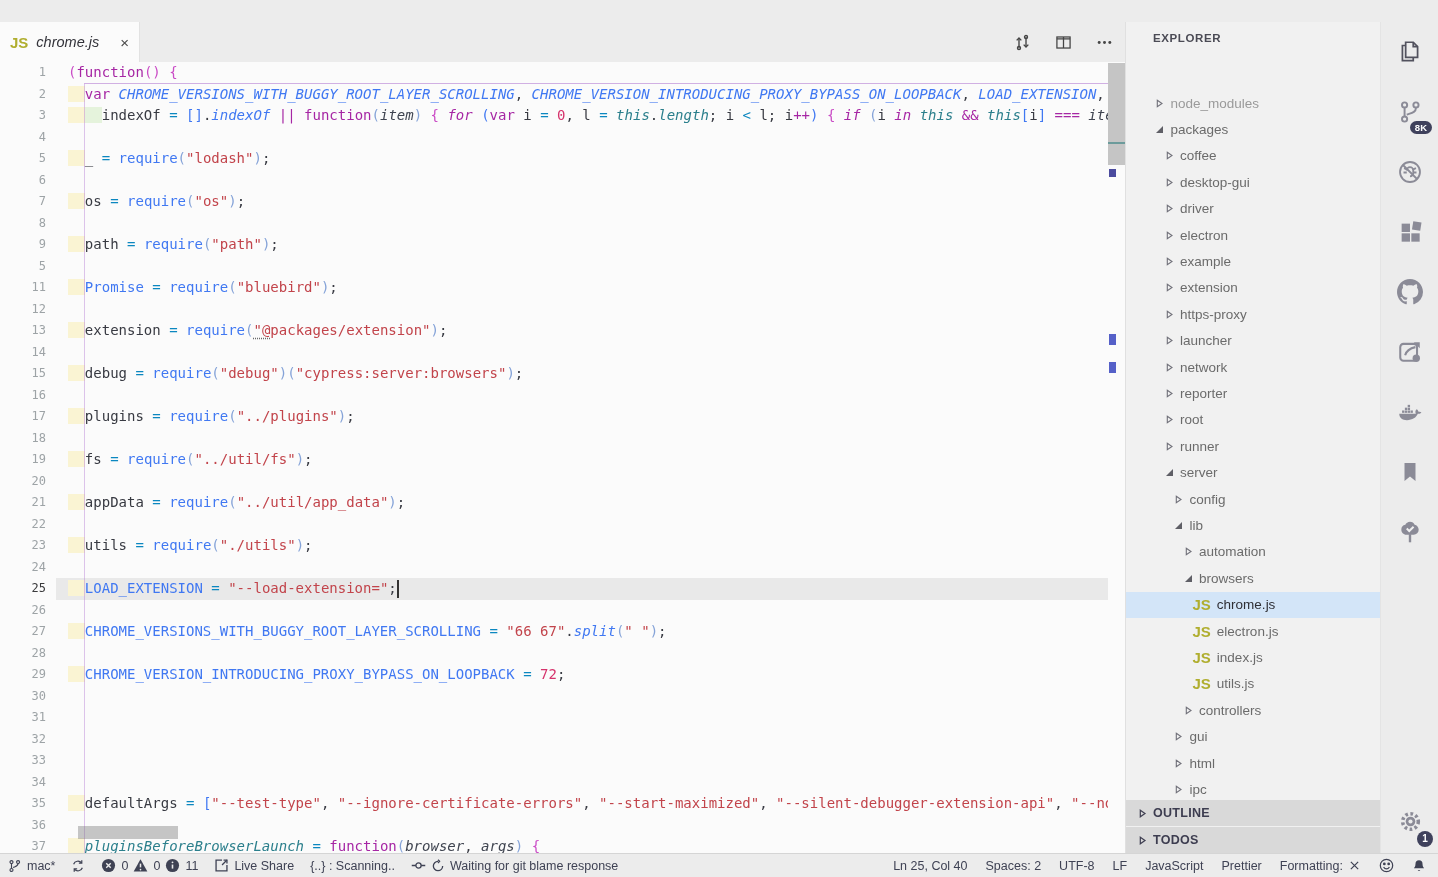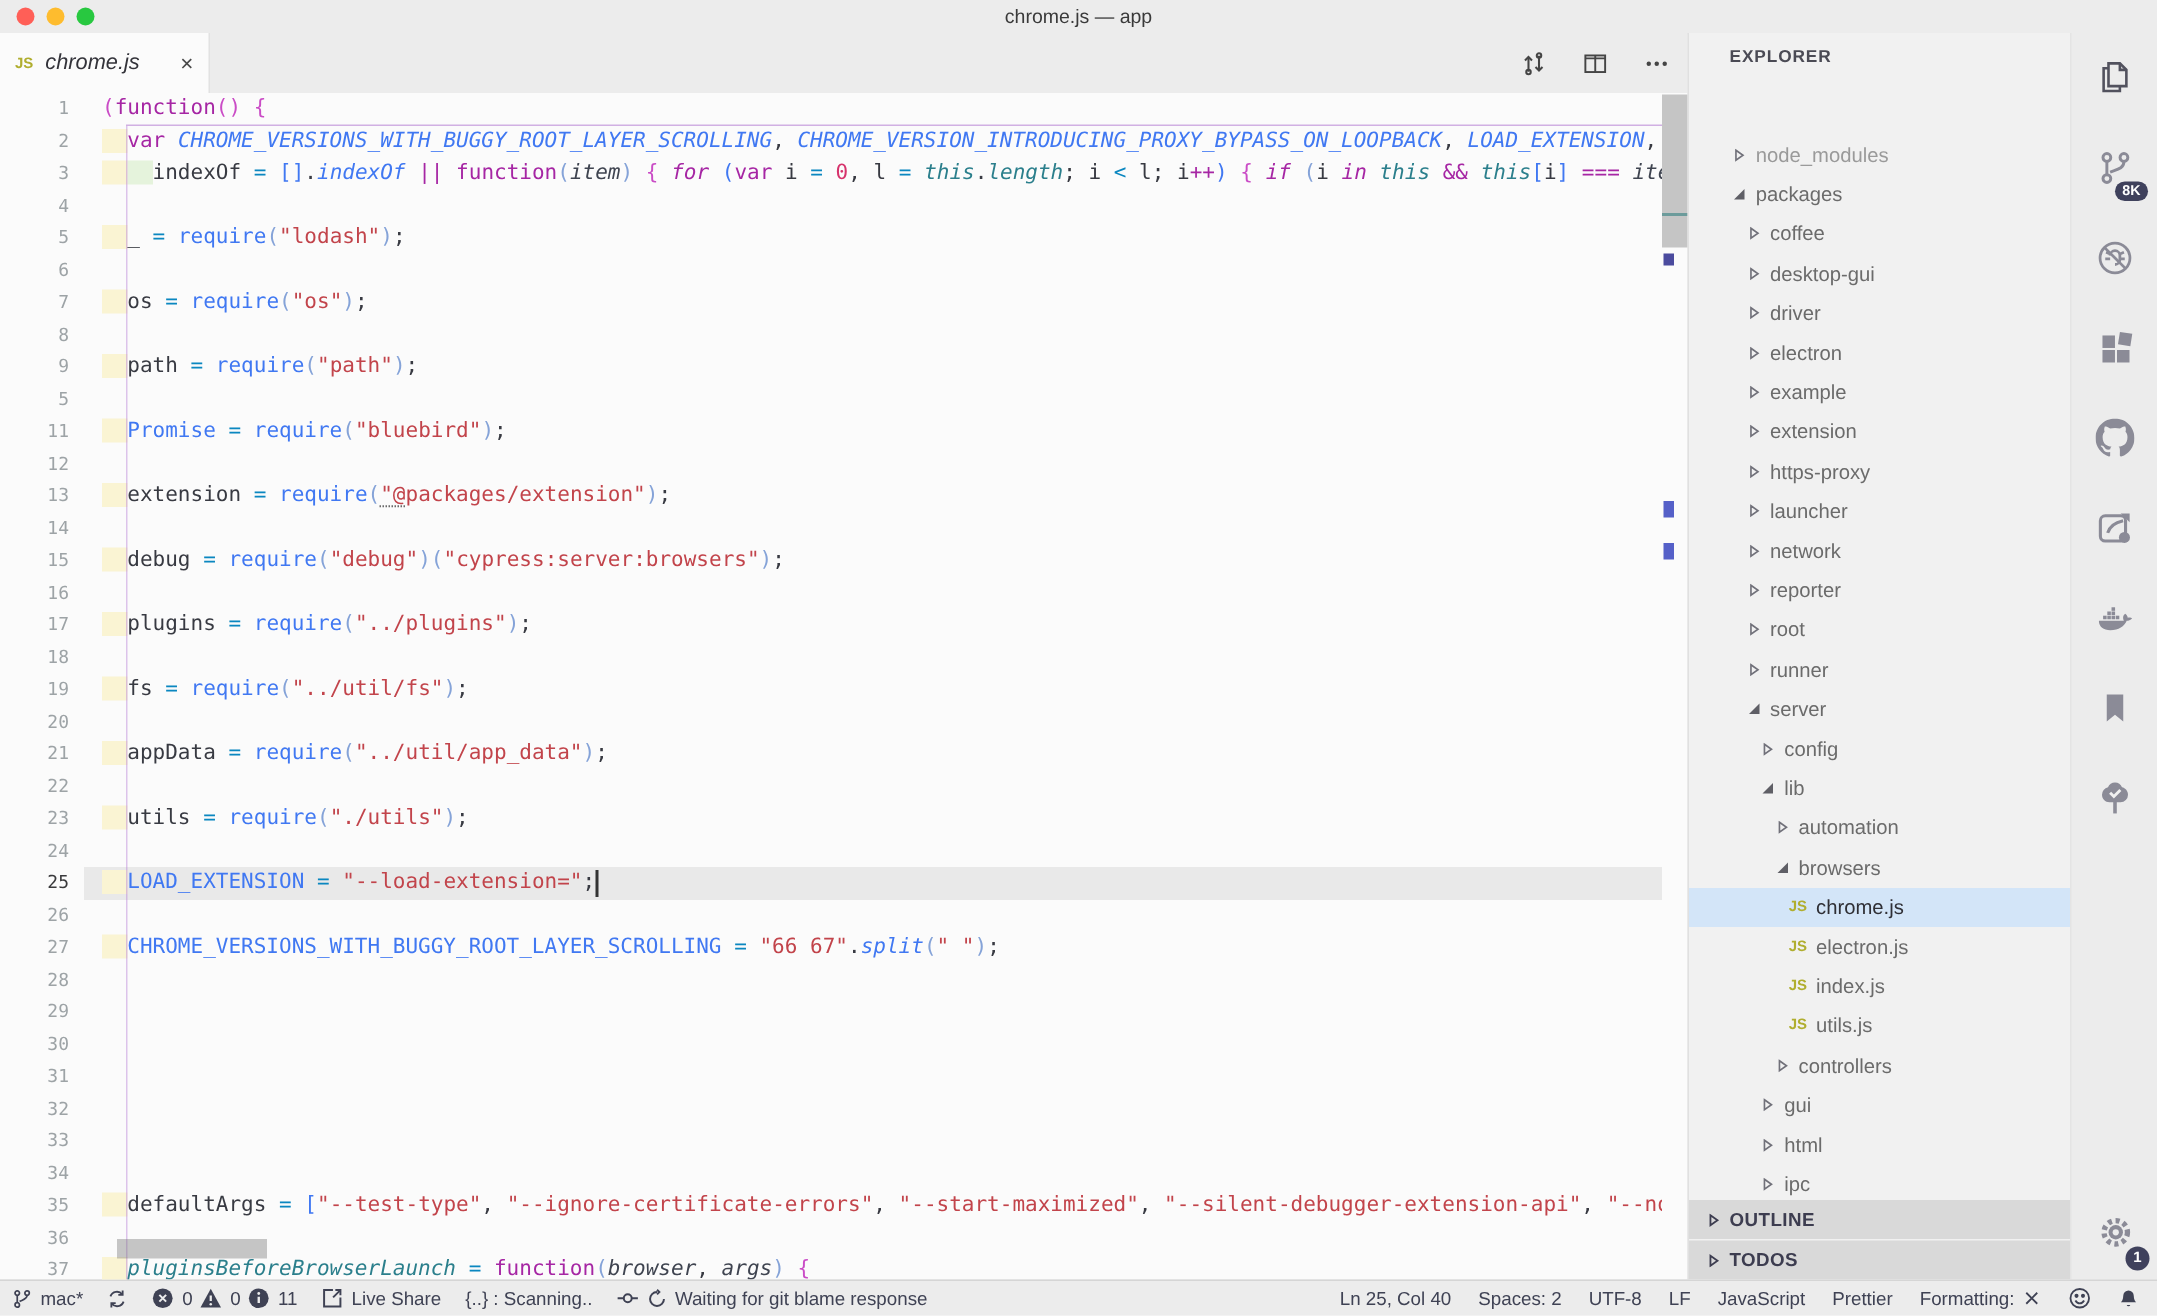--- a/index.html
+++ b/index.html
@@ -7,21 +7,21 @@
        font-family:"Liberation Sans",sans-serif;-webkit-font-smoothing:antialiased;}
   
   #titlebar{position:absolute;left:0;top:0;width:1438px;height:22px;background:#ececec;border-bottom:1px solid #dcdcdc;}
   .traffic{position:absolute;top:5px;width:12px;height:12px;border-radius:50%;}
   #win-title{position:absolute;left:0;right:0;top:0;height:22px;line-height:22px;text-align:center;
              font-size:13px;color:#3a3a3a;}
   
   #tabbar{position:absolute;left:0;top:22px;width:1125px;height:40px;background:#ececec;}
   #tab-active{position:absolute;left:0;top:0;width:140px;height:40px;background:#fbfbfb;border-right:1px solid #e2e2e2;
               display:flex;align-items:center;padding:0 10px;box-sizing:border-box;gap:8px;}
-  .jsbadge{font-weight:bold;font-size:10px;color:#b0ae2f;font-family:"Liberation Sans",sans-serif;}
+  .jsbadge{font-weight:bold;font-size:15px;color:#b0ae2f;font-family:"Liberation Sans",sans-serif;}
   #tab-label{font-style:italic;font-size:14.5px;color:#33333a;flex:1;}
   #tab-close{font-size:15px;color:#4a4a4a;cursor:default;}
   #editor-actions{position:absolute;right:12px;top:0;height:40px;display:flex;align-items:center;gap:24px;color:#454545;}
   #editor-actions .act{display:flex;align-items:center;}
   
   #editor{position:absolute;left:0;top:62px;width:1125px;height:791px;background:#fbfbfb;overflow:hidden;}
   .line{position:absolute;left:0;width:1108px;height:21.5px;overflow:hidden;white-space:pre;
         font:14px/21.5px "DejaVu Sans Mono",monospace;z-index:2;}
   .ln{position:absolute;left:0;width:46px;text-align:right;color:#9da3a6;font-size:12px;}
   .ln.curn{color:#3a3a3c;}
@@ -70,26 +70,20 @@
   #status-right{padding-right:12px;gap:18px;}
   .sitem{display:flex;align-items:center;gap:5px;white-space:nowrap;}
   .sitem svg{display:block;}
   svg{display:block;}
 </style>
 </head>
 <body>
 
 <div id="app">
 
-  <div id="titlebar">
-    <span class="traffic" style="left: 11px; background: rgb(255, 95, 87);"></span>
-    <span class="traffic" style="left: 31px; background: rgb(254, 188, 46);"></span>
-    <span class="traffic" style="left: 51px; background: rgb(40, 200, 64);"></span>
-    <div id="win-title">chrome.js — app</div>
-  </div>
 
   <div id="tabbar">
     <div id="tab-active">
       <span class="jsbadge">JS</span>
       <span id="tab-label">chrome.js</span>
       <span id="tab-close">×</span>
     </div>
     <div id="editor-actions">
         <span class="act">
           <span style="display: flex; align-items: center;">
@@ -150,21 +144,21 @@
         <div class="line" style="top: 387px; padding-left: 36px;"><span class="ln">19</span><span class="lc"><span class="tk iy">  </span><span class="tk t">fs </span><span class="tk o">=</span><span class="tk t"> </span><span class="tk c">require</span><span class="tk bp">(</span><span class="tk s">"../util/fs"</span><span class="tk bp">)</span><span class="tk t">;</span></span></div>
         <div class="line" style="top: 408.5px;"><span class="ln">20</span><span class="lc"></span></div>
         <div class="line" style="top: 430px;"><span class="ln">21</span><span class="lc"><span class="tk iy">  </span><span class="tk t">appData </span><span class="tk o">=</span><span class="tk t"> </span><span class="tk c">require</span><span class="tk bp">(</span><span class="tk s">"../util/app_data"</span><span class="tk bp">)</span><span class="tk t">;</span></span></div>
         <div class="line" style="top: 451.5px;"><span class="ln">22</span><span class="lc"></span></div>
         <div class="line" style="top: 473px;"><span class="ln">23</span><span class="lc"><span class="tk iy">  </span><span class="tk t">utils </span><span class="tk o">=</span><span class="tk t"> </span><span class="tk c">require</span><span class="tk bp">(</span><span class="tk s">"./utils"</span><span class="tk bp">)</span><span class="tk t">;</span></span></div>
         <div class="line" style="top: 494.5px;"><span class="ln">24</span><span class="lc"></span></div>
         <div class="line" style="top: 516px;"><span class="ln curn">25</span><span class="lc"><span class="tk iy">  </span><span class="tk c">LOAD_EXTENSION </span><span class="tk o">=</span><span class="tk t"> </span><span class="tk s">"--load-extension="</span><span class="tk t">;</span></span></div>
         <div class="line" style="top: 537.5px;"><span class="ln">26</span><span class="lc"></span></div>
         <div class="line" style="top: 559px;"><span class="ln">27</span><span class="lc"><span class="tk iy">  </span><span class="tk c">CHROME_VERSIONS_WITH_BUGGY_ROOT_LAYER_SCROLLING </span><span class="tk o">=</span><span class="tk t"> </span><span class="tk s">"66 67"</span><span class="tk t">.</span><span class="tk mi">split</span><span class="tk bp">(</span><span class="tk s">" "</span><span class="tk bp">)</span><span class="tk t">;</span></span></div>
         <div class="line" style="top: 580.5px;"><span class="ln">28</span><span class="lc"></span></div>
-        <div class="line" style="top: 602px;"><span class="ln">29</span></div>
+        <div class="line" style="top: 602px;"><span class="ln">29</span><span class="lc"><span class="tk iy">  </span><span class="tk c">CHROME_VERSION_INTRODUCING_PROXY_BYPASS_ON_LOOPBACK </span><span class="tk o">=</span><span class="tk t"> </span><span class="tk n">72</span><span class="tk t">;</span></span></div>
         <div class="line" style="top: 623.5px;"><span class="ln">30</span><span class="lc"></span></div>
         <div class="line" style="top: 645px;"><span class="ln">31</span></div>
         <div class="line" style="top: 666.5px;"><span class="ln">32</span><span class="lc"></span></div>
         <div class="line" style="top: 688px;"><span class="ln">33</span></div>
         <div class="line" style="top: 709.5px;"><span class="ln">34</span><span class="lc"></span></div>
         <div class="line" style="top: 731px;"><span class="ln">35</span><span class="lc"><span class="tk iy">  </span><span class="tk t">defaultArgs </span><span class="tk o">=</span><span class="tk t"> </span><span class="tk b2">[</span><span class="tk s">"--test-type"</span><span class="tk t">, </span><span class="tk s">"--ignore-certificate-errors"</span><span class="tk t">, </span><span class="tk s">"--start-maximized"</span><span class="tk t">, </span><span class="tk s">"--silent-debugger-extension-api"</span><span class="tk t">, </span><span class="tk s">"--no-default-browser-check"</span></span></div>
         <div class="line" style="top: 752.5px;"><span class="ln">36</span><span class="lc"></span></div>
         <div class="line" style="top: 774px;"><span class="ln">37</span><span class="lc"><span class="tk iy">  </span><span class="tk oi">pluginsBeforeBrowserLaunch </span><span class="tk o">=</span><span class="tk t"> </span><span class="tk kw">function</span><span class="tk bp">(</span><span class="tk pi">browser</span><span class="tk t">, </span><span class="tk pi">args</span><span class="tk bp">)</span><span class="tk t"> </span><span class="tk b1">{</span></span></div>
       </div>
     <div id="caret"></div>

